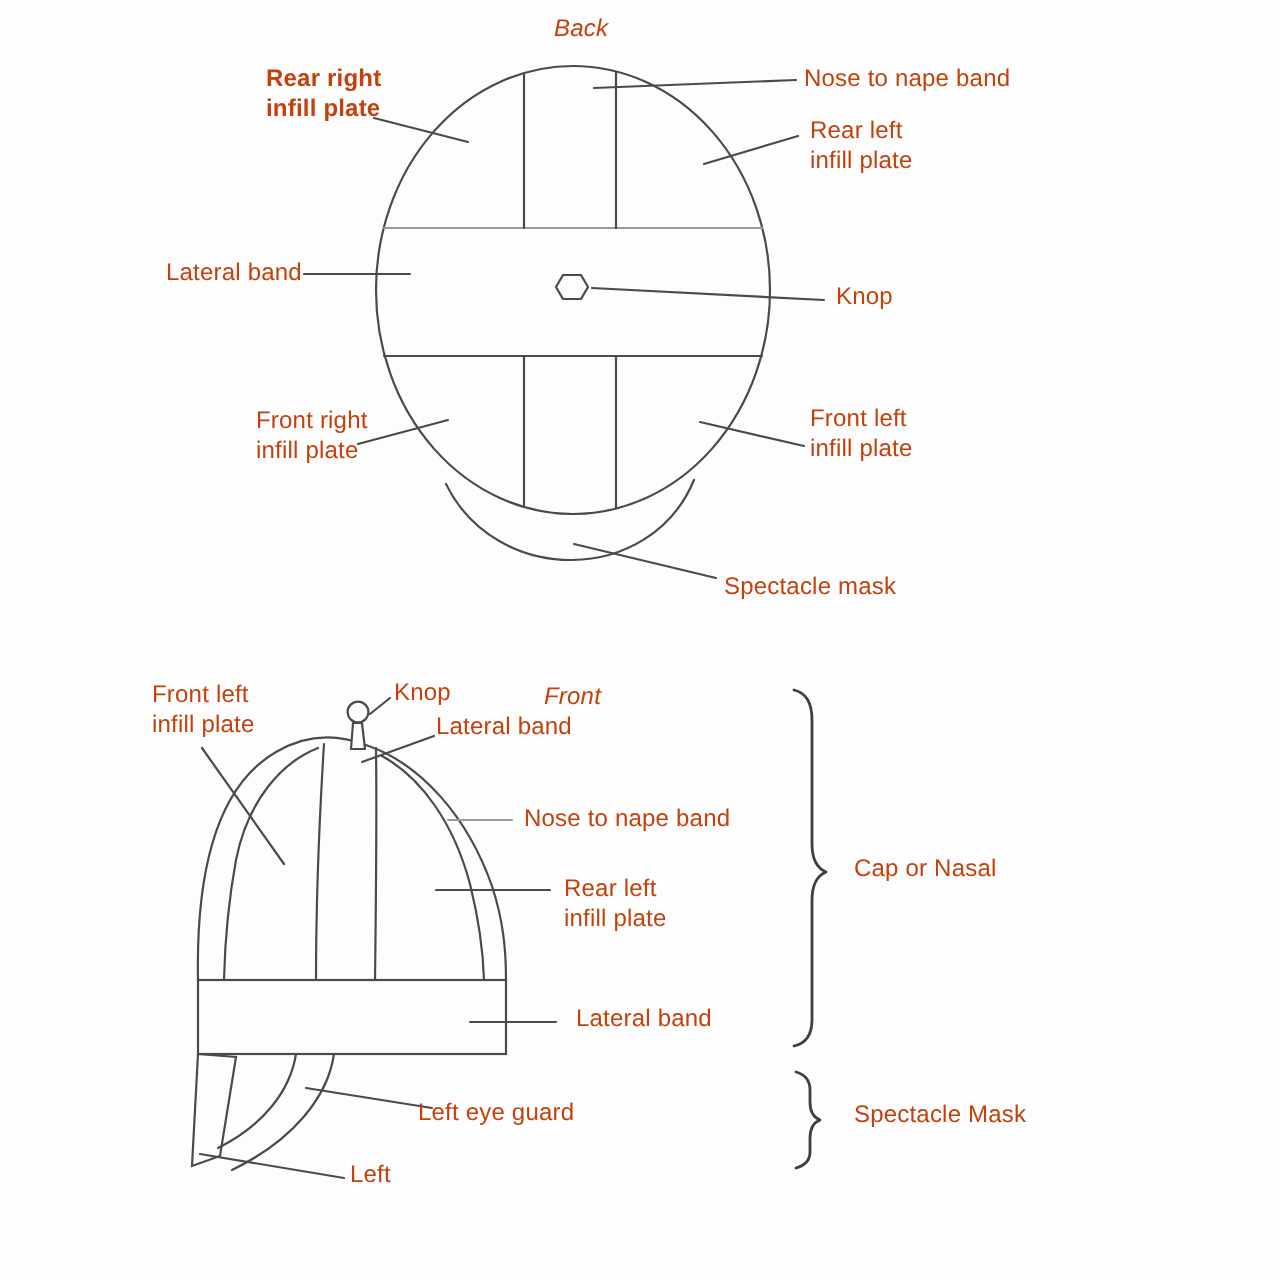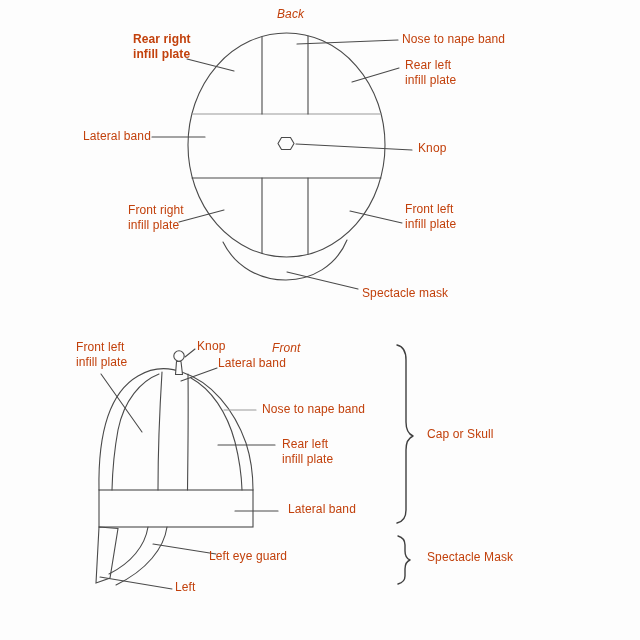--- a/index.html
+++ b/index.html
@@ -115,16 +115,16 @@
   <div class="lbl" style="left:76px;  top:340px;">Front left
 infill plate</div>
   <div class="lbl" style="left:197px; top:339px;">Knop</div>
   <div class="lbl" style="left:218px; top:356px;">Lateral band</div>
   <div class="lbl" style="left:262px; top:402px;">Nose to nape band</div>
   <div class="lbl" style="left:282px; top:437px;">Rear left
 infill plate</div>
   <div class="lbl" style="left:288px; top:502px;">Lateral band</div>
   <div class="lbl" style="left:209px; top:549px;">Left eye guard</div>
   <div class="lbl" style="left:175px; top:580px;">Left</div>
-  <div class="lbl" style="left:427px; top:427px;">Cap or Skull</div>
+  <div class="lbl" style="left:427px; top:427px;">Cap or Nasal</div>
   <div class="lbl" style="left:427px; top:550px;">Spectacle Mask</div>
 
 </div>
 
 </body></html>

